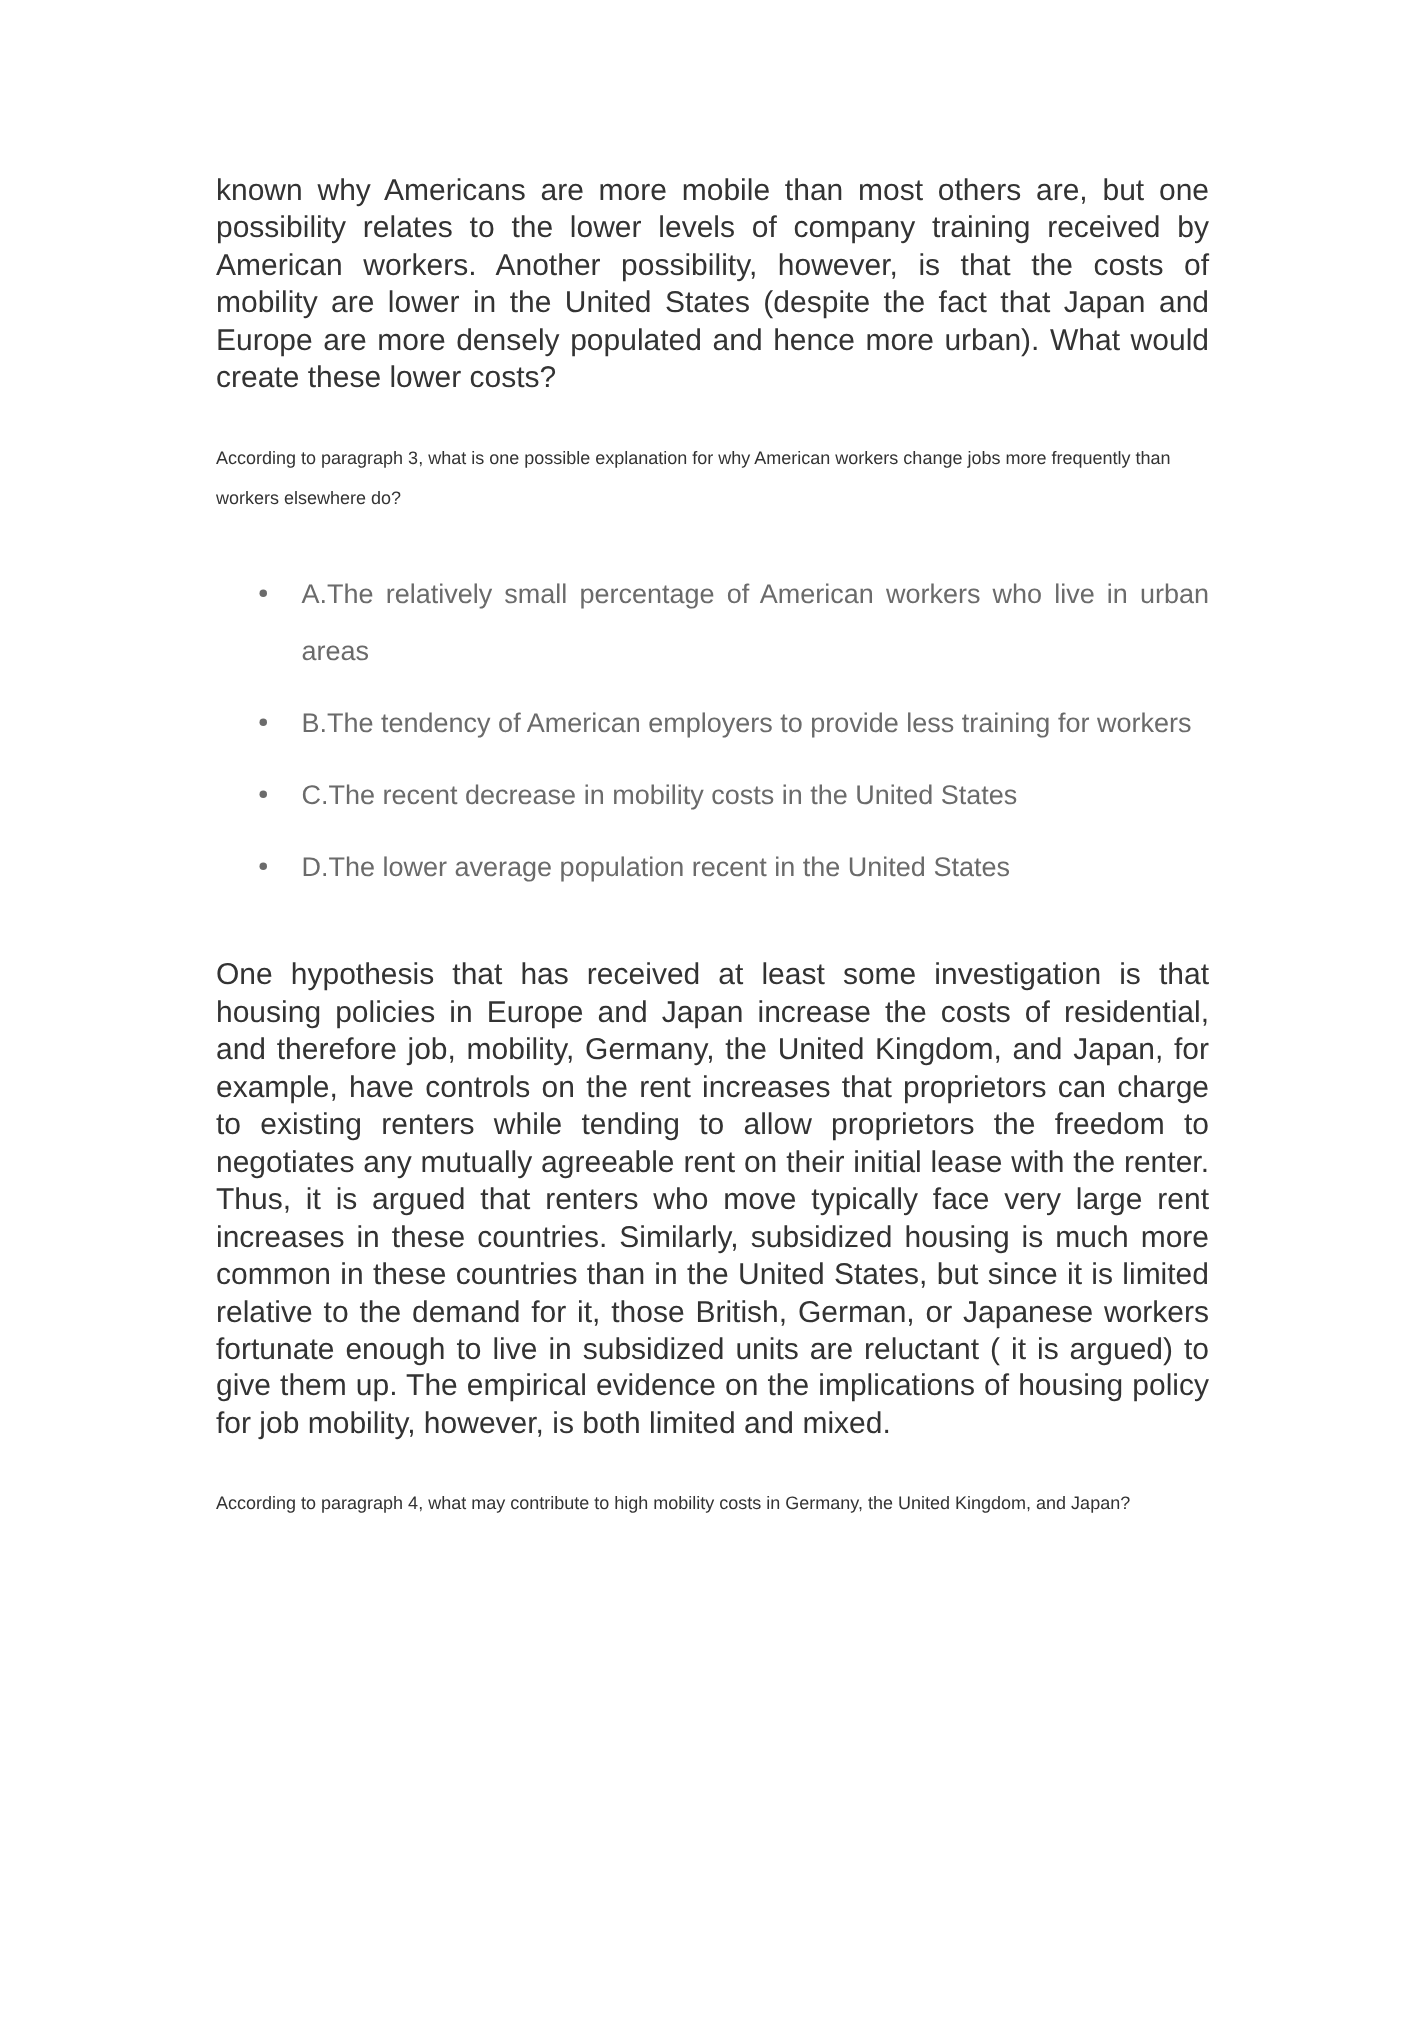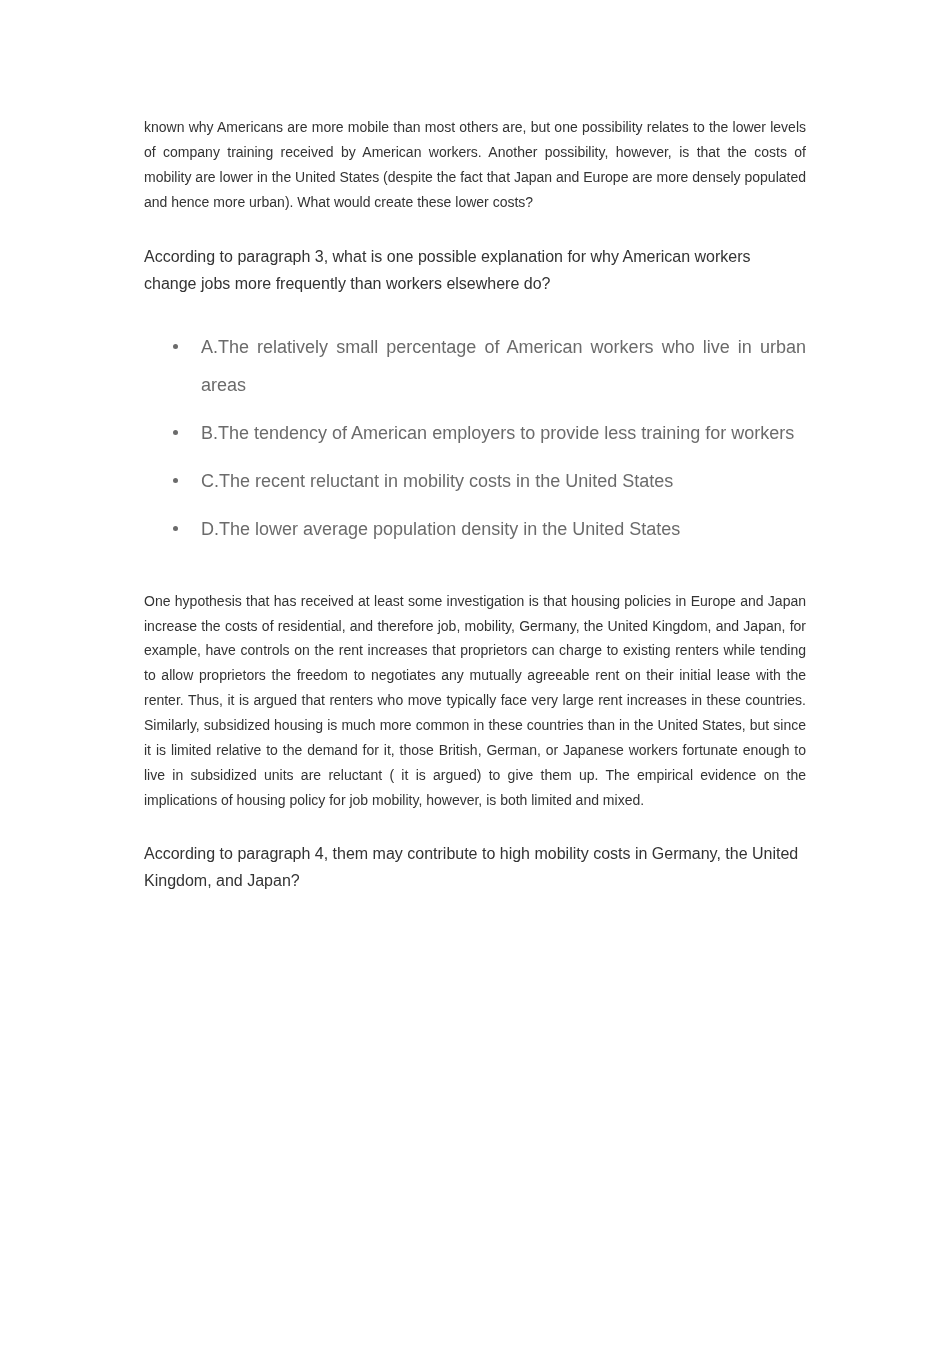--- a/index.html
+++ b/index.html
@@ -6,27 +6,27 @@
   body { width: 950px; height: 1345px; position: relative; overflow: hidden; }
   .page {
     position: absolute;
     left: 144px;
     top: 115px;
     width: 662px;
     font-family: "Liberation Sans", sans-serif;
     color: #333333;
   }
   .para {
-    font-size: 14px;
+    font-size: 20px;
     line-height: 24.9px;
     text-align: justify;
     margin: 0;
   }
   .question {
-    font-size: 16px;
+    font-size: 12px;
     line-height: 27px;
     margin: 0;
     text-align: left;
   }
   .options {
     list-style: none;
     margin: 0;
     padding: 0;
   }
   .option {
@@ -61,28 +61,28 @@
       <li class="option">
         <span class="bullet"></span>
         <span class="option-text">A.The relatively small percentage of American workers who live in urban areas</span>
       </li>
       <li class="option" style="margin-top:10px;">
         <span class="bullet"></span>
         <span class="option-text">B.The tendency of American employers to provide less training for workers</span>
       </li>
       <li class="option" style="margin-top:10px;">
         <span class="bullet"></span>
-        <span class="option-text">C.The recent reluctant in mobility costs in the United States</span>
+        <span class="option-text">C.The recent decrease in mobility costs in the United States</span>
       </li>
       <li class="option" style="margin-top:10px;">
         <span class="bullet"></span>
-        <span class="option-text">D.The lower average population density in the United States</span>
+        <span class="option-text">D.The lower average population recent in the United States</span>
       </li>
     </ul>
   </div>
 
   <p class="para" style="margin-top:41px;">One hypothesis that has received at least some investigation is that housing policies in Europe and Japan increase the costs of residential, and therefore job, mobility, Germany, the United Kingdom, and Japan, for example, have controls on the rent increases that proprietors can charge to existing renters while tending to allow proprietors the freedom to negotiates any mutually agreeable rent on their initial lease with the renter. Thus, it is argued that renters who move typically face very large rent increases in these countries. Similarly, subsidized housing is much more common in these countries than in the United States, but since it is limited relative to the demand for it, those British, German, or Japanese workers fortunate enough to live in subsidized units are reluctant ( it is argued) to give them up. The empirical evidence on the implications of housing policy for job mobility, however, is both limited and mixed.</p>
 
   <div style="margin-top:27px;">
-    <p class="question">According to paragraph 4, them may contribute to high mobility costs in Germany, the United Kingdom, and Japan?</p>
+    <p class="question">According to paragraph 4, what may contribute to high mobility costs in Germany, the United Kingdom, and Japan?</p>
   </div>
 
 </div>
 
 </body></html>

